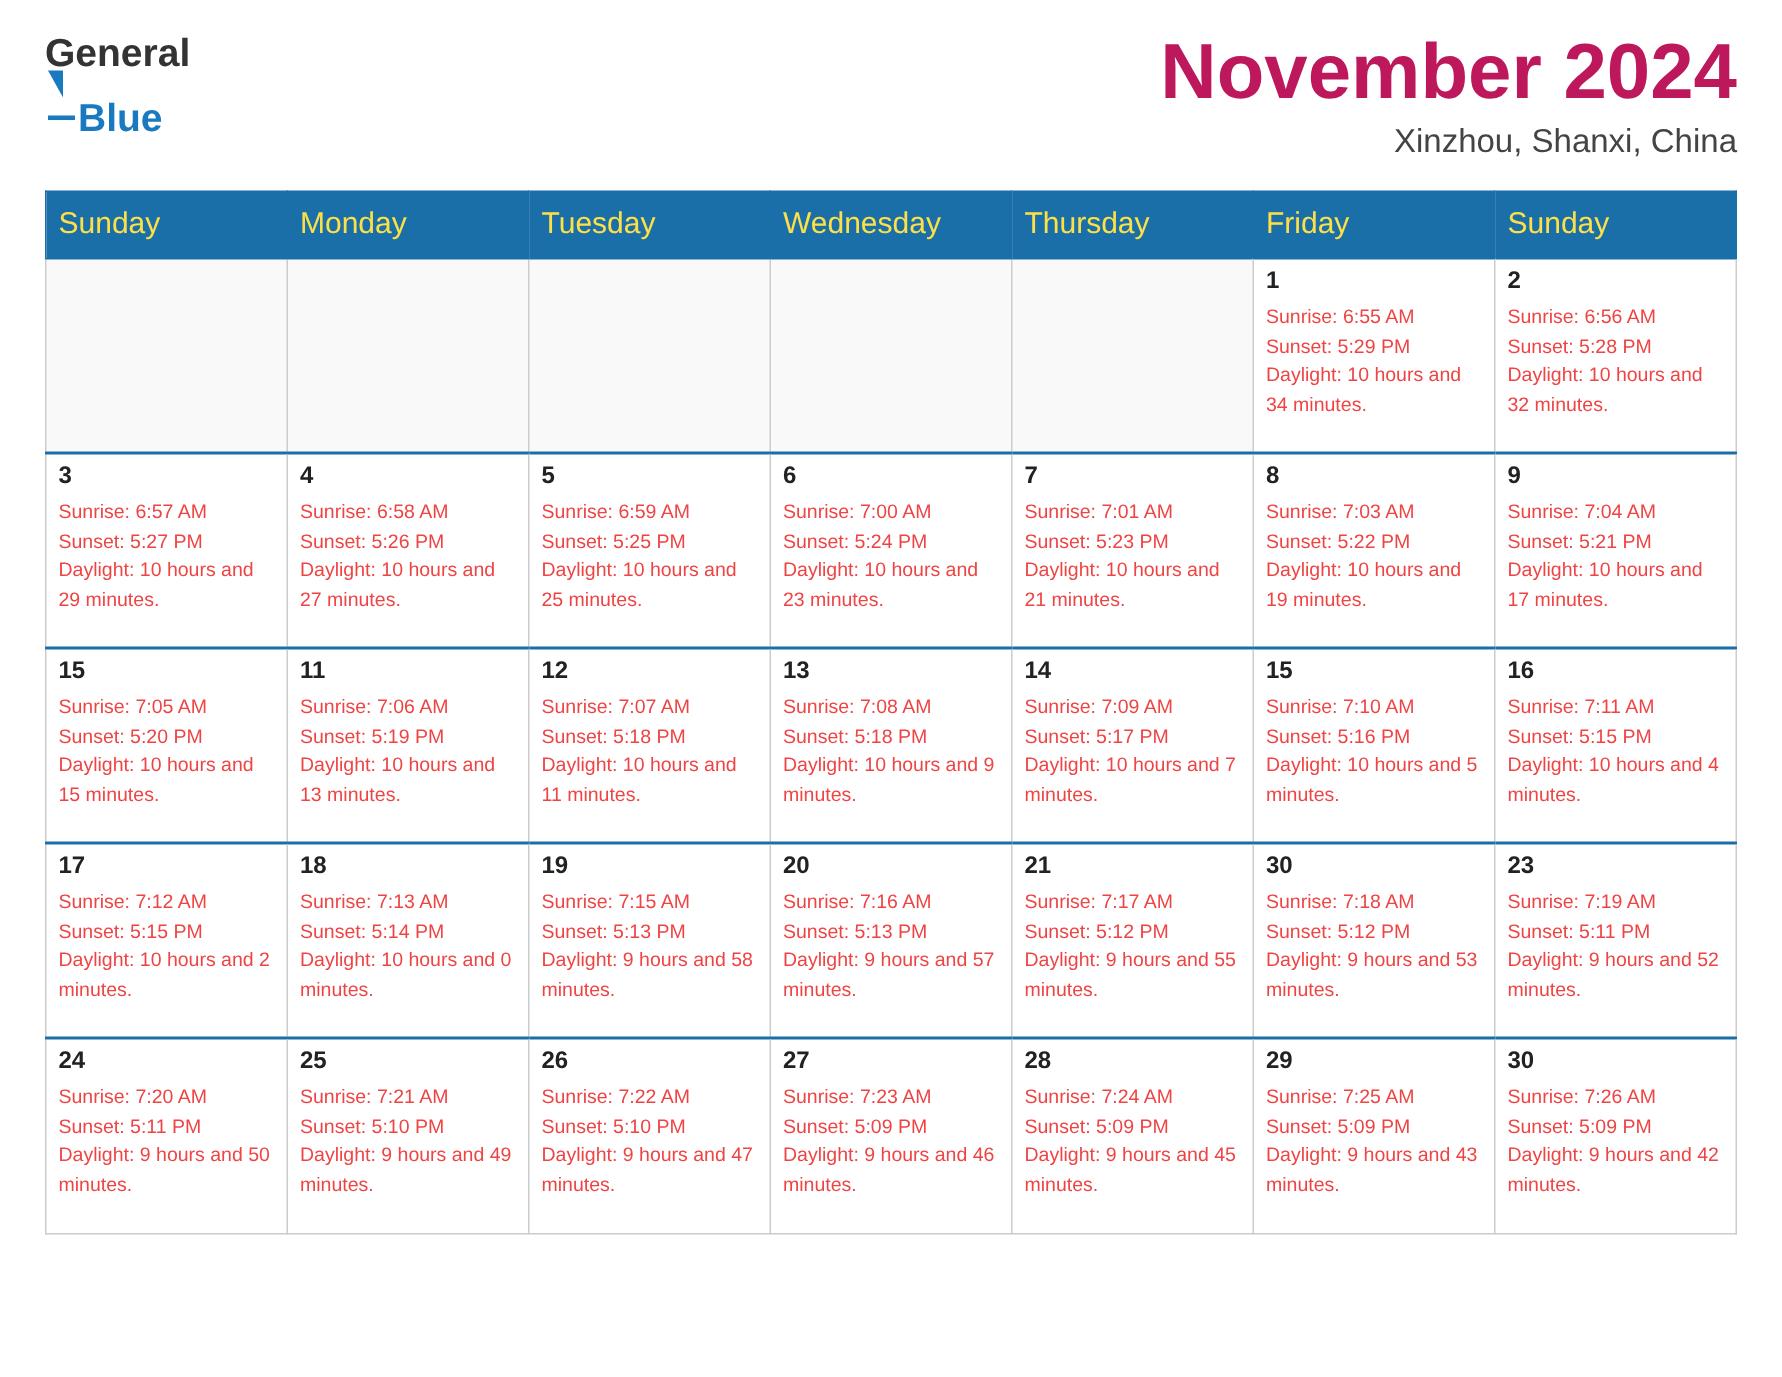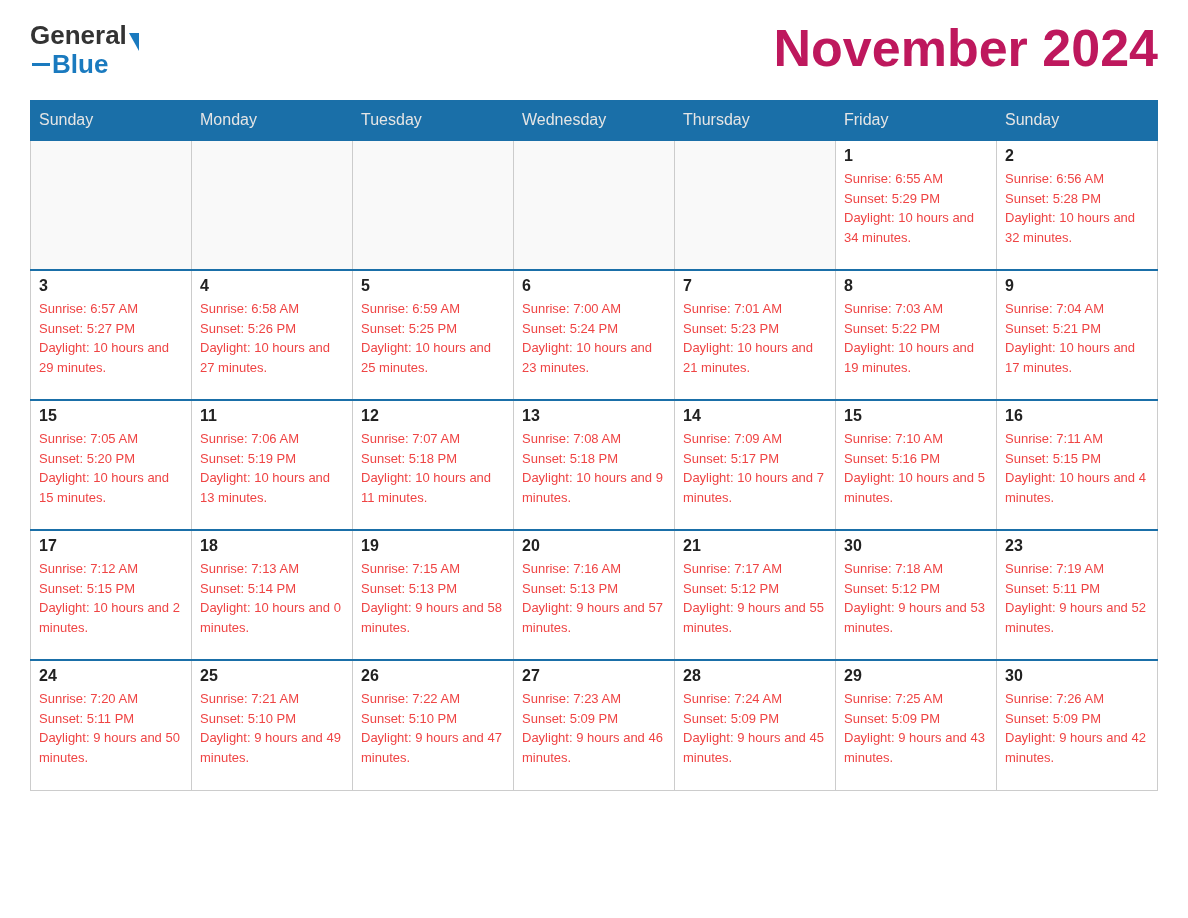--- a/index.html
+++ b/index.html
@@ -16,21 +16,22 @@
       align-items: flex-start;
       margin-bottom: 20px;
     }
     .logo {
       display: flex;
       flex-direction: column;
       align-items: flex-start;
     }
     .logo-text {
       display: flex;
-      align-items: flex-end;
+      align-items: flex-start;
+      flex-direction: column;
     }
     .logo-general {
       font-size: 26px;
       font-weight: bold;
       color: #333;
     }
     .logo-blue-container {
       display: flex;
       align-items: center;
     }
@@ -62,22 +63,22 @@
       color: #444;
       margin-top: 4px;
     }
     .calendar {
       width: 100%;
       border-collapse: collapse;
       border: 1px solid #999;
     }
     .calendar th {
       background-color: #1a6fa8;
-      color: #e5e5e5;
-      font-size: 16px;
+      color: #fde047;
+      font-size: 20px;
       font-weight: normal;
       padding: 10px 8px;
       text-align: left;
       border: 1px solid #1a6fa8;
     }
     .calendar td {
       width: 14.28%;
       vertical-align: top;
       padding: 6px 8px;
       border: 1px solid #ccc;
@@ -115,20 +116,21 @@
         <div class="logo-triangle"></div>
       </div>
     </div>
     <div style="display:flex; align-items:center; margin-top:-2px; margin-left:2px;">
       <div style="width:18px; height:0; border-top: 3px solid #1a7abf; margin-right:2px;"></div>
       <span class="logo-blue">Blue</span>
     </div>
   </div>
   <div class="title-area">
     <div class="month-title">November 2024</div>
+    <div class="location">Xinzhou, Shanxi, China</div>
   </div>
 </div>
 
 <table class="calendar">
   <thead>
     <tr>
     <th>Sunday</th>
         <th>Monday</th>
         <th>Tuesday</th>
         <th>Wednesday</th>

